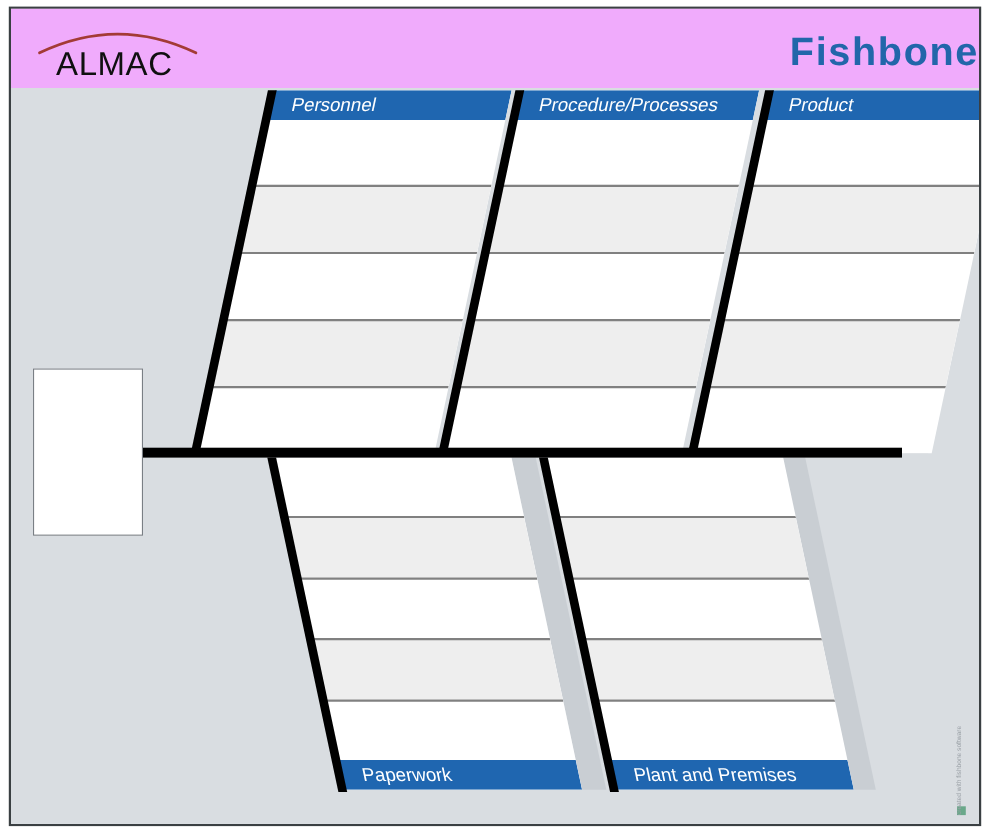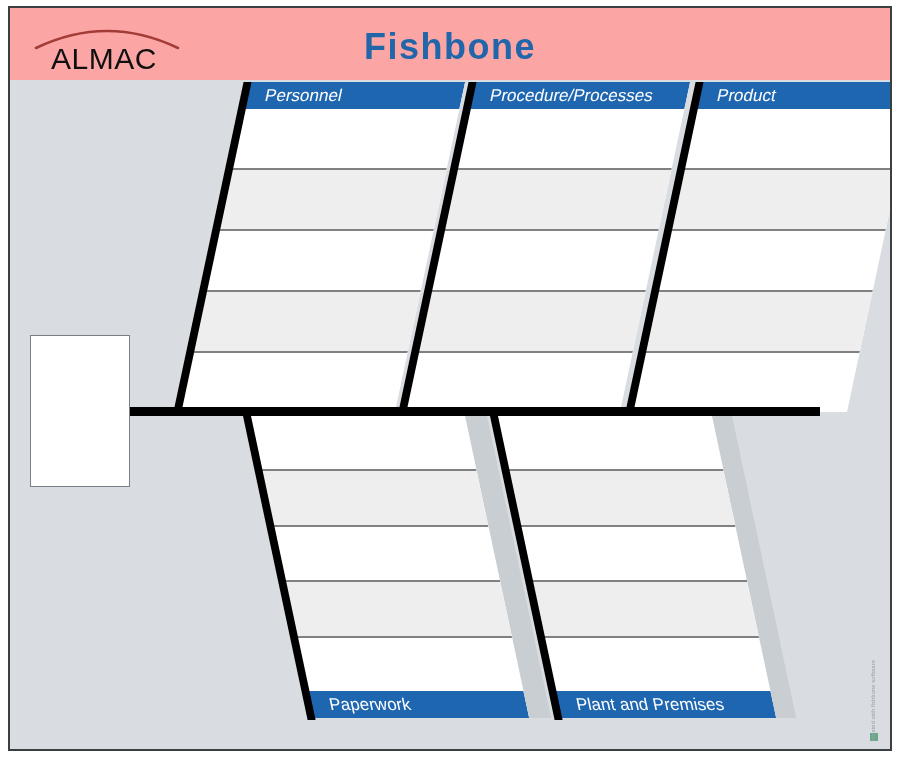--- a/index.html
+++ b/index.html
@@ -31,21 +31,21 @@
     background: #ffffff;
   }
 
   
   .header-band {
     position: absolute;
     left: 10px;
     top: 8px;
     width: 880px;
     height: 72px;
-    background: #fca5a5;
+    background: #f0abfc;
     z-index: 6;
   }
 
   .logo {
     position: absolute;
     left: 22px;
     top: 12px;
     width: 150px;
     height: 54px;
   }
@@ -65,21 +65,21 @@
     color: #101010;
     font-family: "Liberation Sans", sans-serif;
     font-weight: 400;
   }
 
   .page-title {
     position: absolute;
     left: 0;
     top: 18px;
     width: 880px;
-    text-align: center;
+    text-align: right;
     font-size: 36px;
     font-weight: bold;
     color: #2266aa;
     letter-spacing: 1.5px;
     font-family: "Liberation Sans", sans-serif;
   }
 
   
   .canvas {
     position: absolute;

